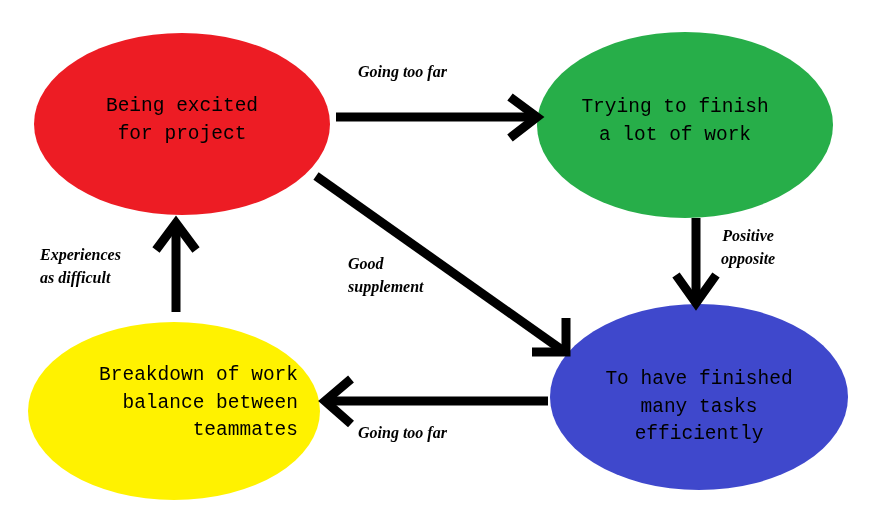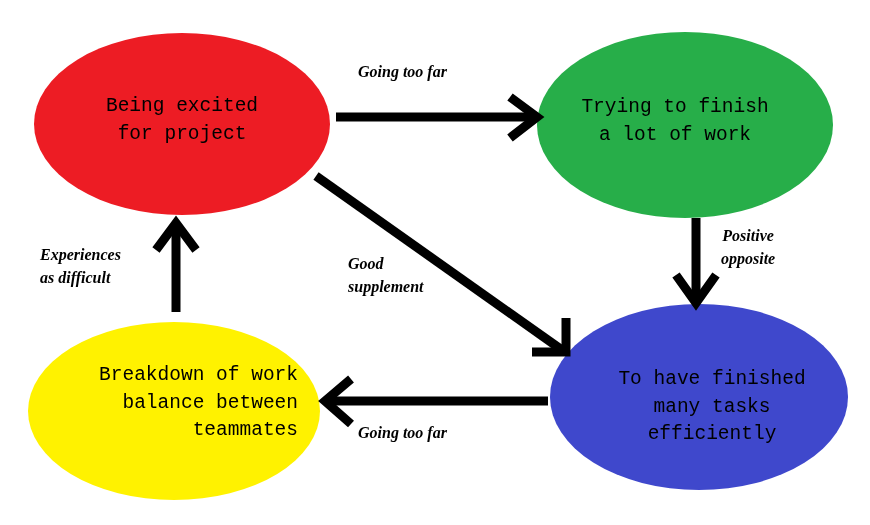--- a/index.html
+++ b/index.html
@@ -83,21 +83,21 @@
       <polyline points="156,250 176,223 196,250" fill="none" stroke="#000000" stroke-width="9" stroke-linejoin="miter" stroke-linecap="butt"></polyline>
     </g>
   </svg>
 
   <div class="node-text" style="left:62px; top:93px; width:240px;">Being excited
 for project</div>
 
   <div class="node-text" style="left:555px; top:94px; width:240px;">Trying to finish
 a lot of work</div>
 
-  <div class="node-text" style="left:584px; top:366px; width:256px;">To have finished
+  <div class="node-text" style="left:571px; top:366px; width:256px;">To have finished
 many tasks efficiently</div>
 
   <div class="node-text" style="left:50px; top:362px; width:248px;text-align:right;">Breakdown of work
 balance between
 teammates</div>
 
   <div class="edge-label" style="left:358px; top:60px; text-align:left;">Going too far</div>
 
   <div class="edge-label" style="left:721px; top:224px; text-align:center;font-style:italic;">Positive
 opposite</div>

